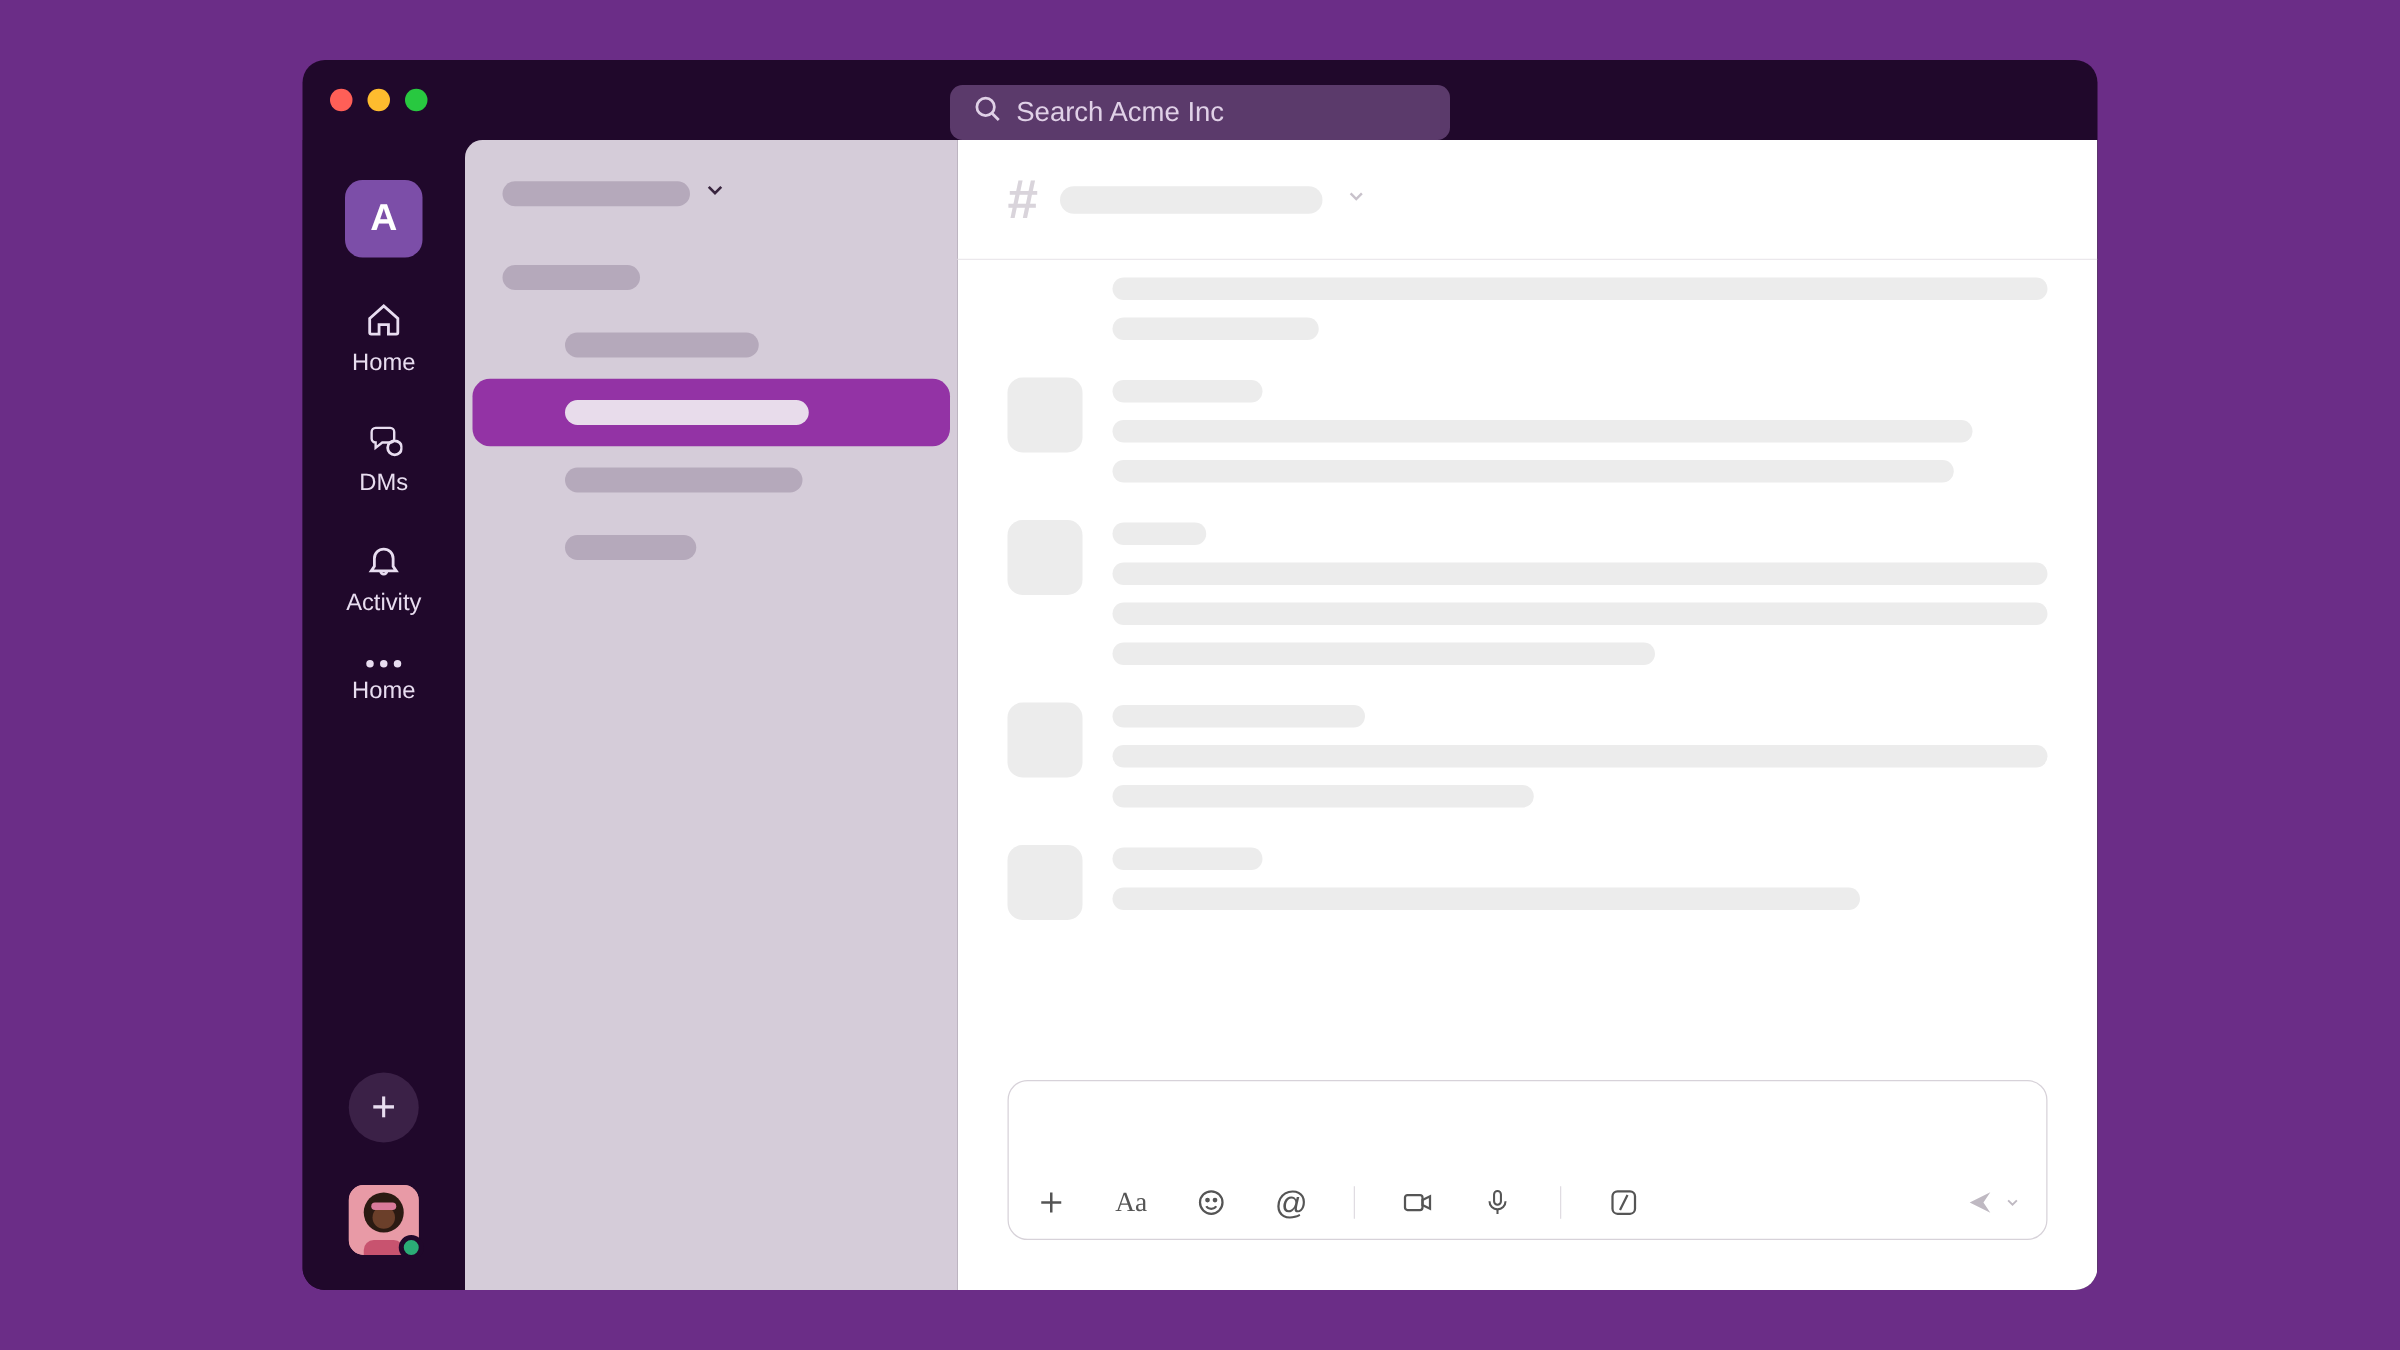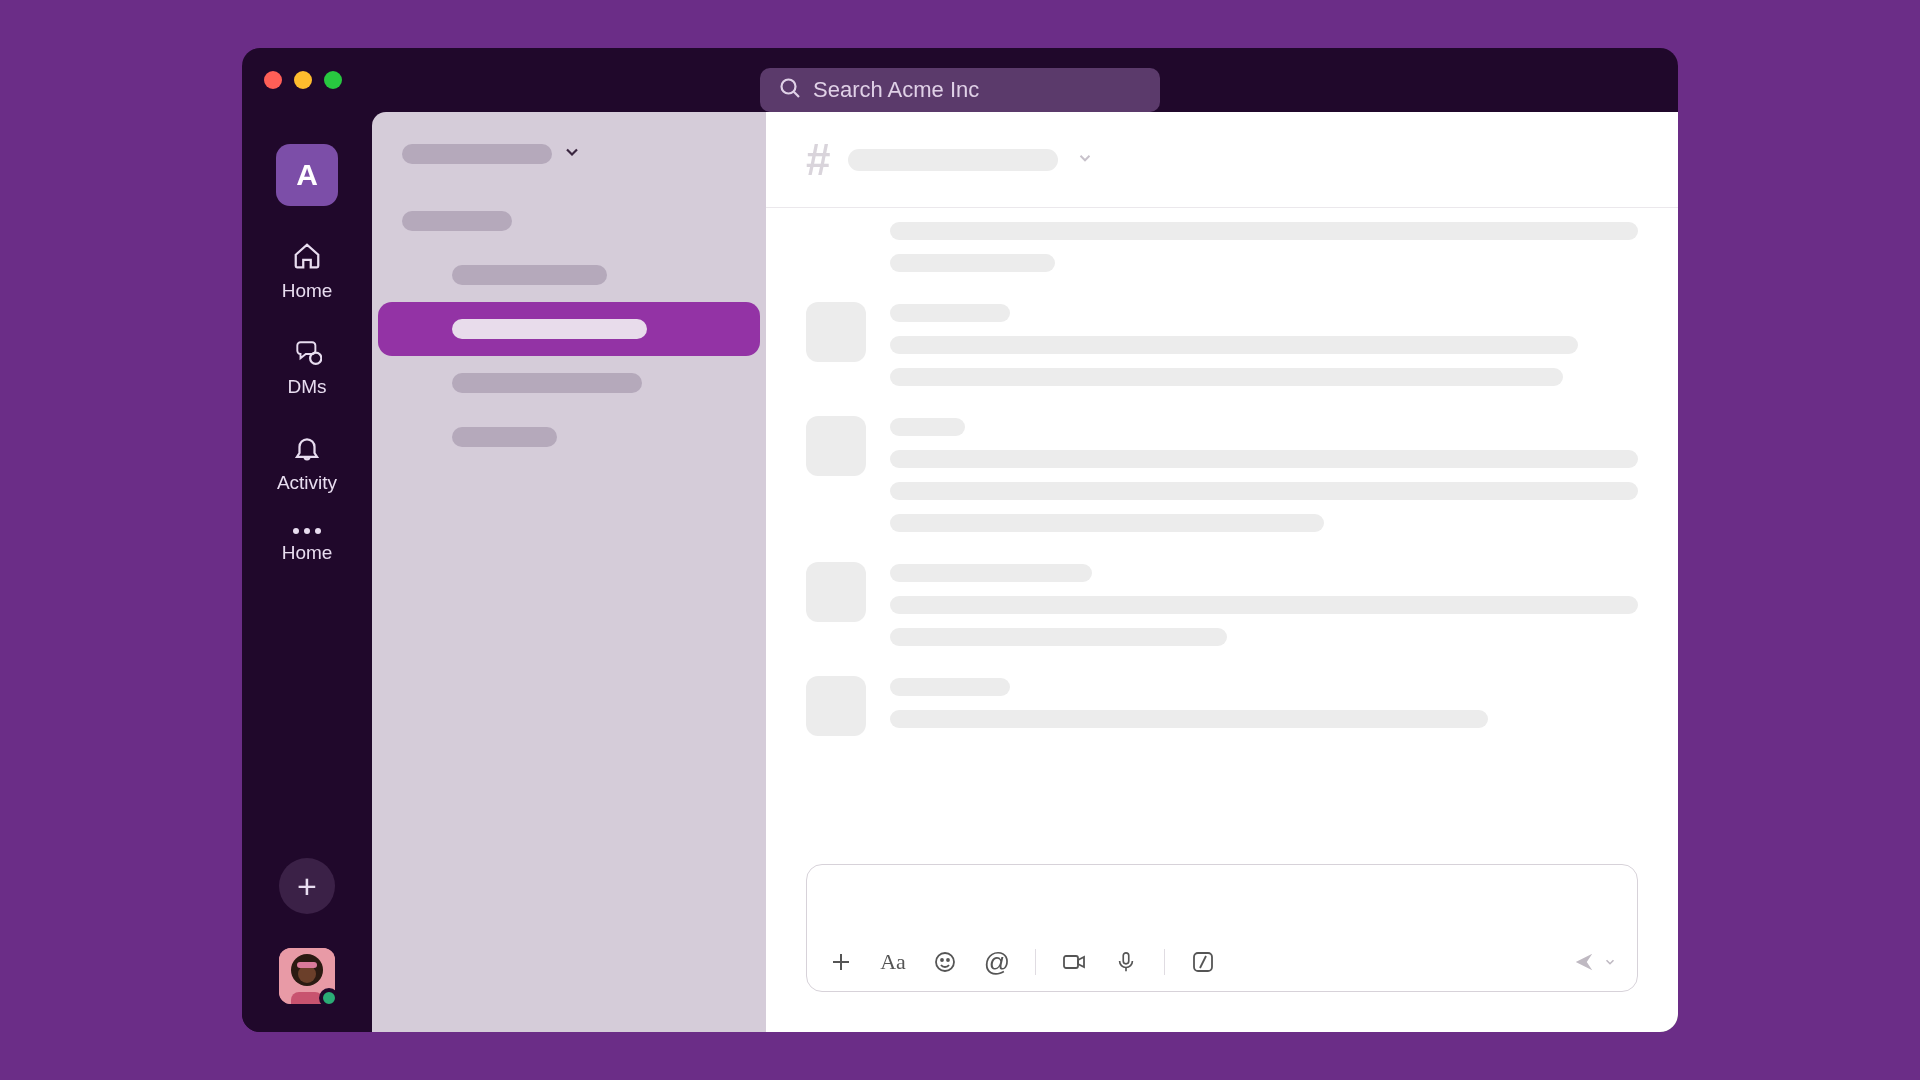--- a/index.html
+++ b/index.html
@@ -167,21 +167,21 @@
     border: 1.5px solid #d7d2d9;
     border-radius: 16px;
     height: 128px;
     display:flex; flex-direction:column;
   }
   .composer .input-area { flex:1; }
   .composer .toolbar {
     height: 58px;
     display:flex; align-items:center;
     padding: 0 20px;
-    gap: 24px;
+    gap: 36px;
   }
   .tb-ico { width:28px; height:28px; display:flex; align-items:center; justify-content:center; color:#555; cursor:pointer;}
   .tb-sep { width:1px; height:26px; background:#e0dce2; }
   .tb-spacer{ flex:1;}
   .send { color:#bfb9c2; display:flex; align-items:center; gap:8px;}
 </style>
 </head>
 <body>
 
 <div class="window">

